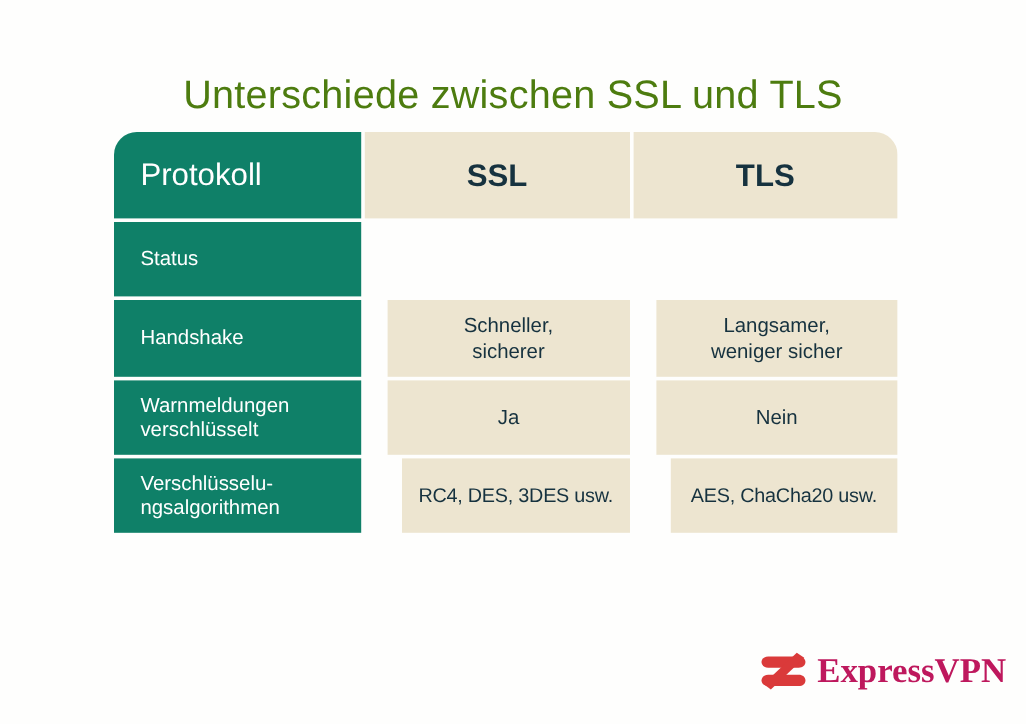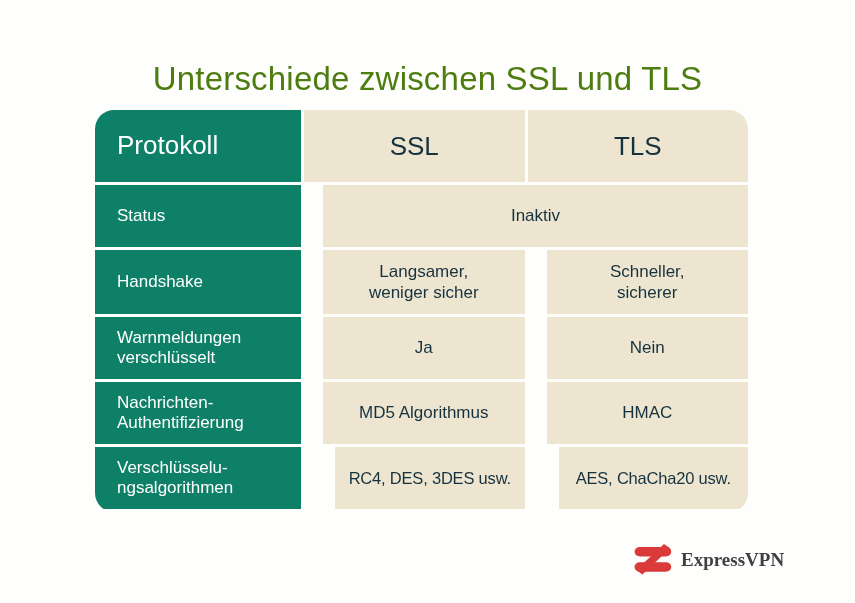--- a/index.html
+++ b/index.html
@@ -97,21 +97,21 @@
     background: #EDE5D0;
     color: #16323F;
     justify-content: center;
     text-align: center;
     padding: 0 6px;
     font-size: 17px;
     line-height: 1.25;
   }
   .cell-value.header-value {
     font-size: 26px;
-    font-weight: 400;
+    font-weight: 700;
   }
   .cell-value.tight { font-size: 16.5px; letter-spacing: -0.2px; margin-left: 12px; }
 
   .cell-text { display: block; white-space: pre-line; }
 
   
   .logo {
     position: absolute;
     left: 634px;
     top: 543px;
@@ -119,23 +119,23 @@
     align-items: center;
     gap: 9px;
   }
   .logo-mark {
     width: 38px;
     height: 33px;
     flex: 0 0 auto;
   }
   .logo-text {
     font-family: "Liberation Serif", serif;
-    font-size: 19px;
+    font-size: 29px;
     font-weight: 700;
-    color: #404040;
+    color: #be185d;
     letter-spacing: 0px;
     white-space: nowrap;
   }
 </style>
 </head>
 <body>
 
 <div id="infographic">
 
   <h1 class="page-title">Unterschiede zwischen SSL und TLS</h1>
@@ -152,64 +152,49 @@
         </div>
         <div class="cell cell-value header-value">
           <span class="cell-text">TLS</span>
         </div>
       </div>
 
       <div class="row row-body">
         <div class="cell cell-label">
           <span class="cell-text">Status</span>
         </div>
-        <div class="cell cell-value">
-          <span class="cell-text">Inaktiv</span>
-        </div>
       </div>
 
       <div class="row row-body tall">
         <div class="cell cell-label">
           <span class="cell-text">Handshake</span>
+        </div>
+        <div class="cell cell-value">
+          <span class="cell-text">Schneller,
+sicherer</span>
         </div>
         <div class="cell cell-value">
           <span class="cell-text">Langsamer,
 weniger sicher</span>
         </div>
-        <div class="cell cell-value">
-          <span class="cell-text">Schneller,
-sicherer</span>
-        </div>
       </div>
 
       <div class="row row-body">
         <div class="cell cell-label">
           <span class="cell-text">Warnmeldungen
 verschlüsselt</span>
         </div>
         <div class="cell cell-value">
           <span class="cell-text">Ja</span>
         </div>
         <div class="cell cell-value">
           <span class="cell-text">Nein</span>
         </div>
       </div>
 
-      <div class="row row-body">
-        <div class="cell cell-label">
-          <span class="cell-text">Nachrichten-
-Authentifizierung</span>
-        </div>
-        <div class="cell cell-value">
-          <span class="cell-text">MD5 Algorithmus</span>
-        </div>
-        <div class="cell cell-value">
-          <span class="cell-text">HMAC</span>
-        </div>
-      </div>
 
       <div class="row row-body">
         <div class="cell cell-label">
           <span class="cell-text">Verschlüsselu-
 ngsalgorithmen</span>
         </div>
         <div class="cell cell-value tight">
           <span class="cell-text">RC4, DES, 3DES usw.</span>
         </div>
         <div class="cell cell-value tight">

